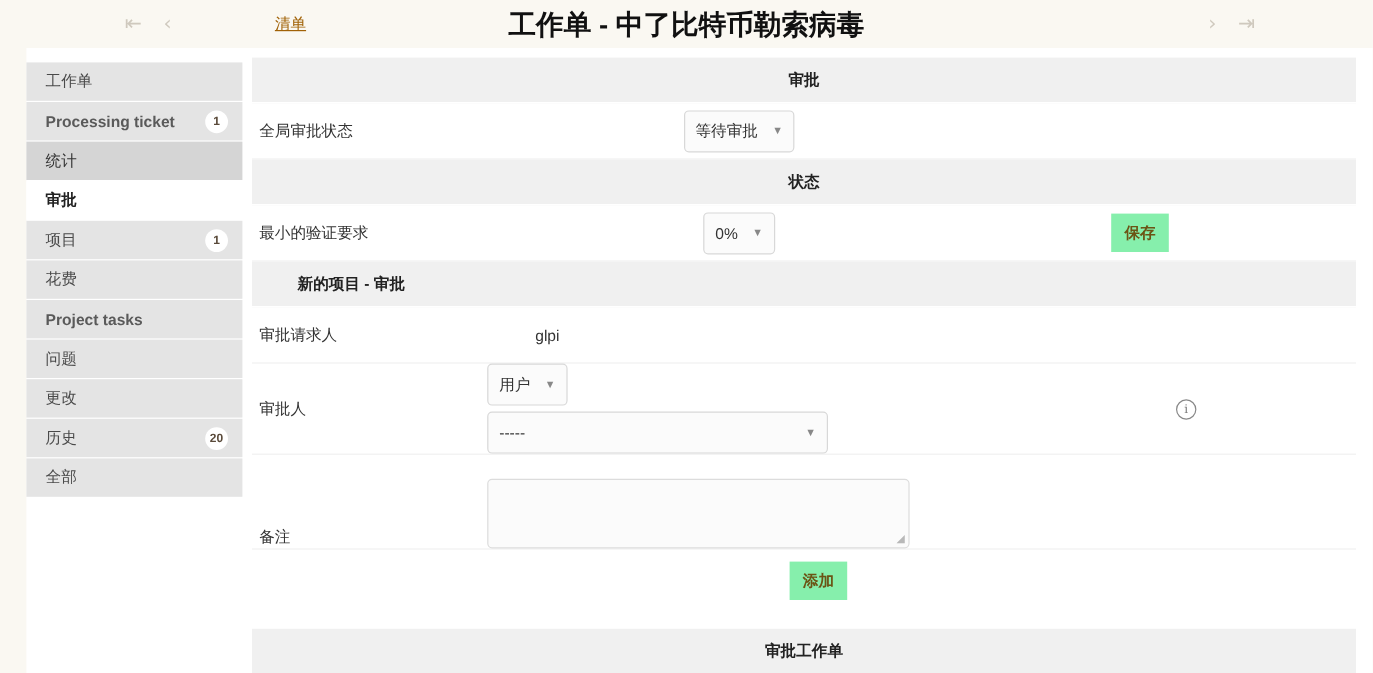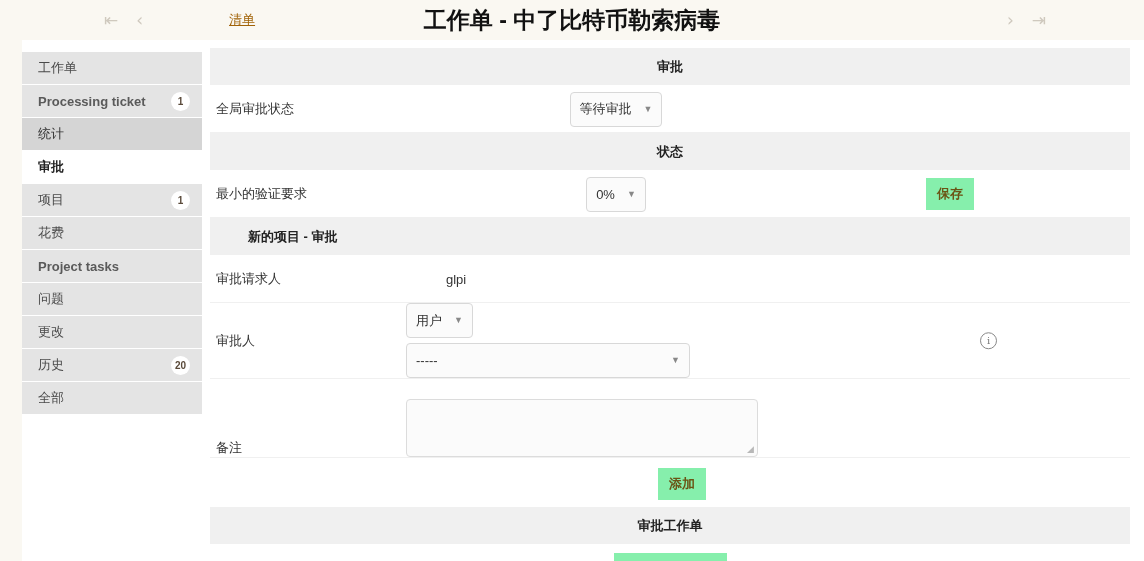--- a/index.html
+++ b/index.html
@@ -274,21 +274,21 @@
   .center-row {
     display: flex;
     align-items: center;
     justify-content: center;
     min-height: 48px;
     border-bottom: 1px solid #f0f0f0;
   }
   .add-row {
     display: flex;
     justify-content: center;
-    padding: 10px 0 7px 0;
+    padding: 10px 0 24px 0;
   }
   .add-row .btn-amber {
     margin-left: 24px;
   }
 </style>
 </head>
 <body>
 
 <div class="topbar">
   <div class="nav-arrows-left">

